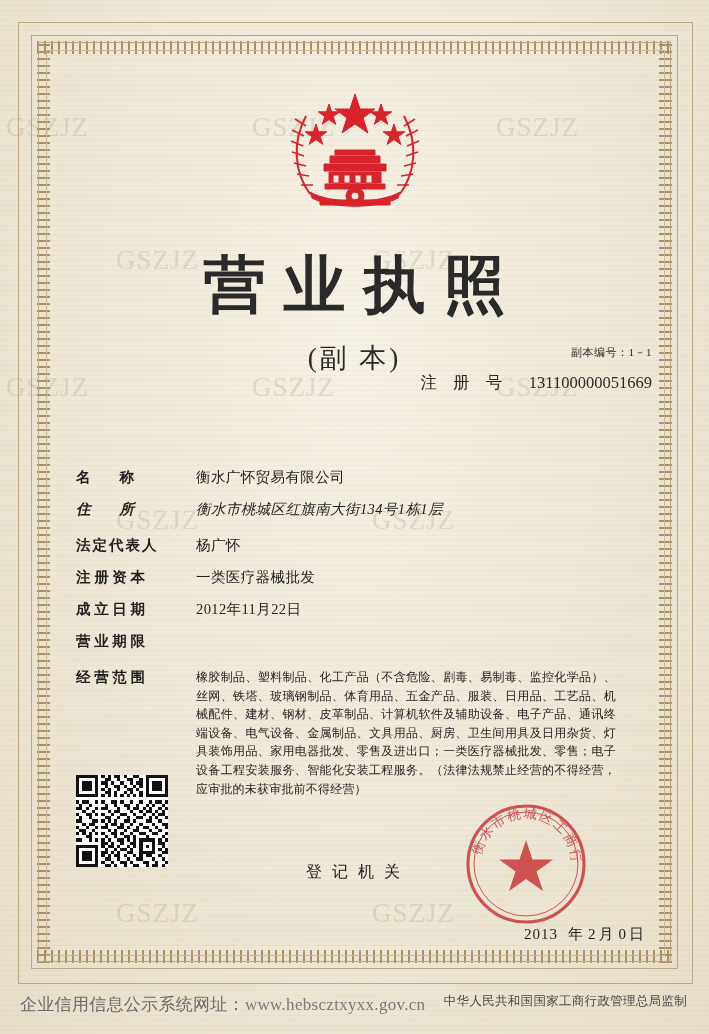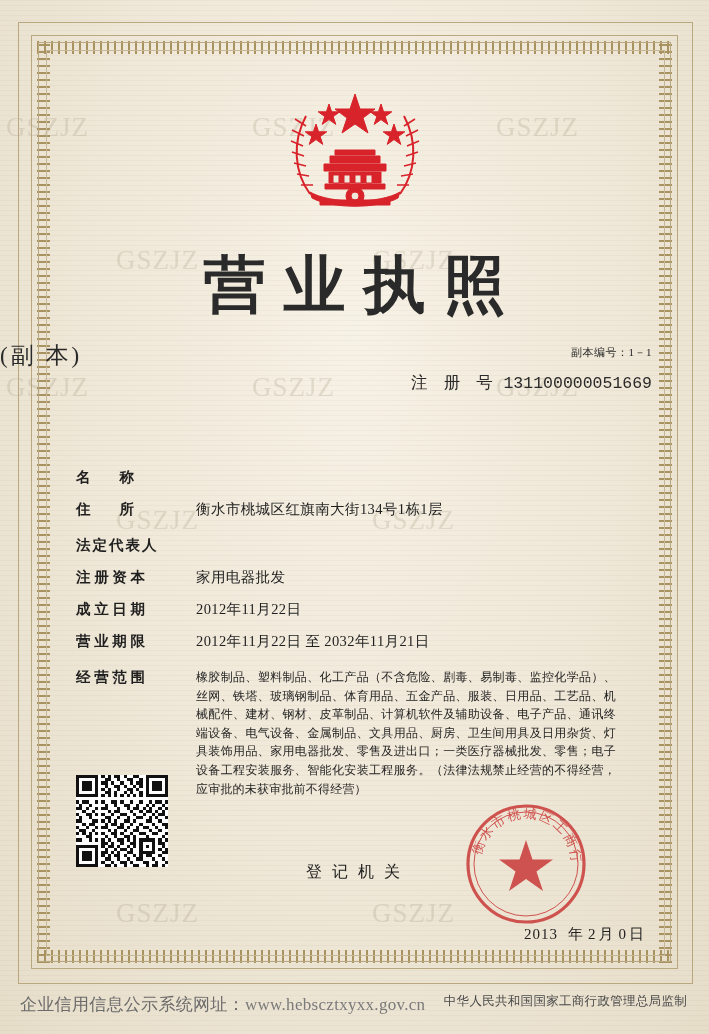--- a/index.html
+++ b/index.html
@@ -103,22 +103,22 @@
     letter-spacing: 18px;
     font-weight: bold;
     color: #2a2a2a;
     text-indent: 18px;
     font-family: "DejaVu Serif", "Liberation Serif", serif;
   }
   .subtitle {
     position: absolute;
     left: 0; right: 0;
     top: 340px;
-    text-align: left;
-    font-size: 23px;
+    text-align: center;
+    font-size: 27px;
     letter-spacing: 3px;
     color: #2a2a2a;
   }
   .copy-no {
     position: absolute;
     right: 57px;
     top: 345px;
     font-size: 11px;
     color: #2a2a2a;
     letter-spacing: .5px;
@@ -126,22 +126,23 @@
   .reg-no {
     position: absolute;
     right: 57px;
     top: 372px;
     font-size: 16.5px;
     color: #2a2a2a;
     letter-spacing: .5px;
   }
   .reg-no .lbl { letter-spacing: 6px; }
   .reg-no .num {
-    font-family: Liberation Mono, monospace;
+    font-family: Liberation Serif, serif;
     letter-spacing: 0px;
+    margin-left: 16px;
   }
   
   .fields {
     position: absolute;
     left: 76px;
     top: 468px;
     width: 540px;
     font-size: 14.5px;
     color: #1f1f1f;
   }
@@ -156,21 +157,21 @@
     flex: 0 0 96px;
     font-weight: bold;
     letter-spacing: 0px;
     white-space: nowrap;
   }
   .row .k.sp2 { letter-spacing: 2px; }
   .row .v {
     flex: 1 1 auto;
     letter-spacing: .4px;
   }
-  .row.addr { margin-bottom: 17px; }
+  .row.addr { margin-bottom: 17px; font-style: italic; }
   .row.scope { margin-bottom: 0; }
   .row.scope .v {
     line-height: 1.55;
     text-align: justify;
     font-size: 12px;
     letter-spacing: .2px;
   }
   .gap-lg { height: 4px; }
   
   .qr {
@@ -305,39 +306,40 @@
   </div>
 
   <div class="reg-no">
     <span class="lbl">注 册 号</span>
     <span class="num">131100000051669</span>
   </div>
 
   <div class="fields">
     <div class="row">
       <div class="k">名　　称</div>
+      <div class="v">衡水广怀贸易有限公司</div>
     </div>
     <div class="row addr">
       <div class="k">住　　所</div>
       <div class="v">衡水市桃城区红旗南大街134号1栋1层</div>
     </div>
     <div class="row">
       <div class="k sp2">法定代表人</div>
+      <div class="v">杨广怀</div>
     </div>
     <div class="row">
       <div class="k">注 册 资 本</div>
-      <div class="v">家用电器批发</div>
+      <div class="v">一类医疗器械批发</div>
     </div>
     <div class="row">
       <div class="k">成 立 日 期</div>
       <div class="v">2012年11月22日</div>
     </div>
     <div class="row">
       <div class="k">营 业 期 限</div>
-      <div class="v">2012年11月22日 至 2032年11月21日</div>
     </div>
     <div class="gap-lg"></div>
     <div class="row scope">
       <div class="k">经 营 范 围</div>
       <div class="v">橡胶制品、塑料制品、化工产品（不含危险、剧毒、易制毒、监控化学品）、丝网、铁塔、玻璃钢制品、体育用品、五金产品、服装、日用品、工艺品、机械配件、建材、钢材、皮革制品、计算机软件及辅助设备、电子产品、通讯终端设备、电气设备、金属制品、文具用品、厨房、卫生间用具及日用杂货、灯具装饰用品、家用电器批发、零售及进出口；一类医疗器械批发、零售；电子设备工程安装服务、智能化安装工程服务。（法律法规禁止经营的不得经营，应审批的未获审批前不得经营）</div>
     </div>
   </div>
 
   <div class="qr">
     <svg viewBox="0 0 29 29" width="92" height="92" shape-rendering="crispEdges" aria-hidden="true">

